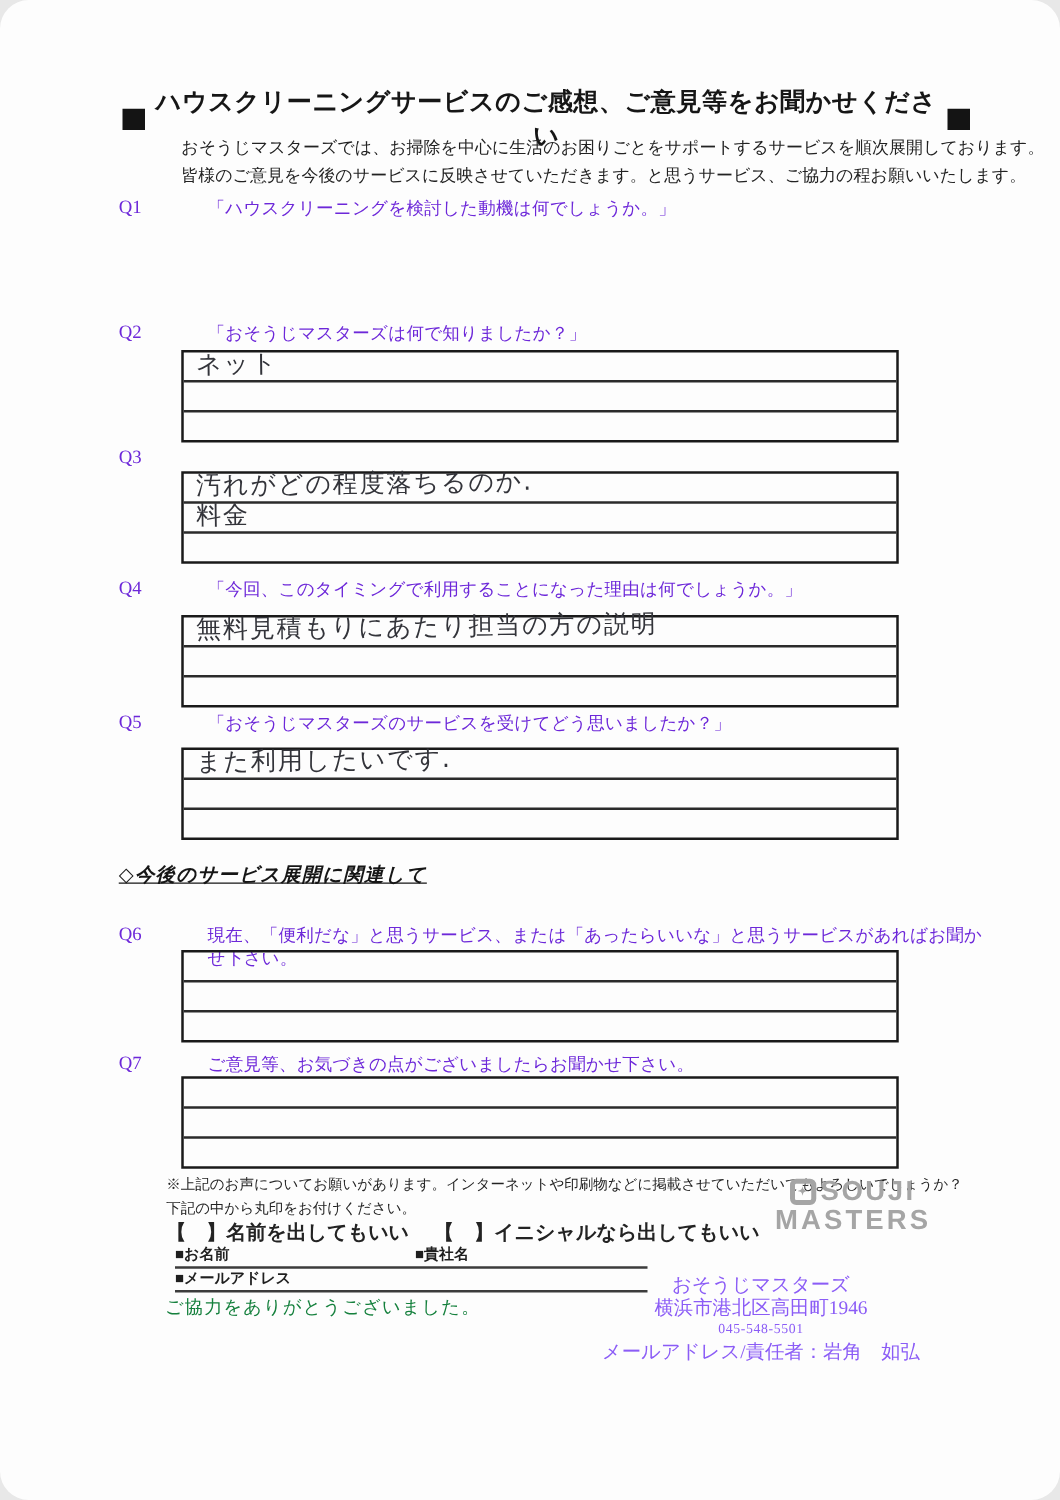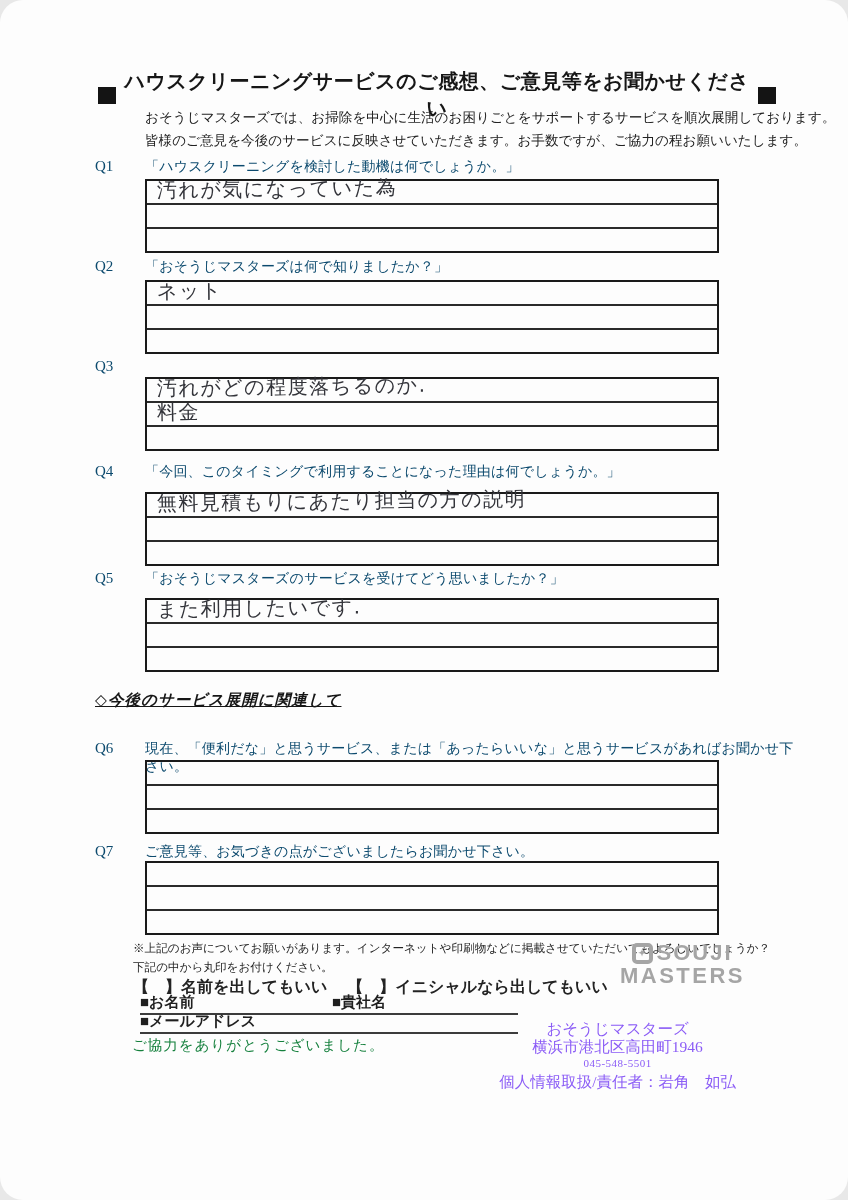--- a/index.html
+++ b/index.html
@@ -8,21 +8,21 @@
     font-family:"Liberation Serif","DejaVu Serif",serif;color:#1c1c1c;
     margin:0 auto;overflow:hidden;border-radius:23px;
   }
   
   .title-row{position:absolute;top:68px;left:98px;width:678px;display:flex;align-items:center;}
   .sq{width:18px;height:17px;background:#141414;flex:0 0 auto;}
   .title{flex:1;text-align:center;font-size:20px;font-weight:bold;letter-spacing:0.5px;color:#161616;}
   
   .intro{position:absolute;top:106px;left:145px;font-size:13.6px;line-height:23px;color:#222;}
   
-  .qrow{position:absolute;left:95px;display:flex;font-size:14px;color:#0c4a6e;width:700px;}
+  .qrow{position:absolute;left:95px;display:flex;font-size:14px;color:#6d28d9;width:700px;gap:21px;}
   .qnum{width:50px;font-size:15px;flex:0 0 auto;}
   .qtext{letter-spacing:0.2px;}
   .abox{position:absolute;left:145px;width:570px;border:2px solid #1a1a1a;}
   .arow{height:22px;border-top:2px solid #2b2b2b;position:relative;}
   .arow.first{border-top:none;}
   .hand{
     position:absolute;left:10px;top:-4px;white-space:nowrap;
     font-family:"DejaVu Sans",sans-serif;font-size:20px;color:#33343a;
     letter-spacing:1.5px;transform:rotate(-0.7deg);transform-origin:left bottom;
   }
@@ -30,21 +30,21 @@
   .section-heading{
     position:absolute;top:690px;left:95px;font-size:15.5px;font-weight:bold;
     font-style:italic;text-decoration:underline;letter-spacing:1px;color:#161616;text-align:center;
   }
   
   .consent{position:absolute;top:938px;left:133px;font-family:"Liberation Sans",sans-serif;
     font-size:11.6px;line-height:19px;color:#232323;}
   .consent-options{display:flex;gap:20px;font-weight:bold;margin-top:1px;font-size:16px;}
   
   .fields{position:absolute;top:996px;left:140px;width:378px;
-    font-family:"Liberation Sans",sans-serif;font-size:15px;font-weight:bold;color:#1f1f1f;}
+    font-family:"Liberation Sans",sans-serif;font-size:12px;font-weight:bold;color:#1f1f1f;}
   .frow{display:flex;border-bottom:2px solid #3c3c3c;height:16px;align-items:flex-end;padding-bottom:1px;}
   .flabel-name{width:192px;}
   
   .closing{position:absolute;top:1036px;left:132px;font-family:"Liberation Sans",sans-serif;
     font-size:14.5px;letter-spacing:1px;color:#15803d;}
   
   .logo{position:absolute;top:940px;left:610px;width:145px;text-align:center;color:#a5a5a5;}
   .logo-line1{display:flex;align-items:center;justify-content:center;gap:3px;
     font-family:"Liberation Sans",sans-serif;font-weight:800;font-size:22px;letter-spacing:2px;}
   .logo-o{width:13px;height:13px;border:4px solid #a5a5a5;border-radius:5px;
@@ -62,37 +62,26 @@
 <div class="paper">
 
   <div class="title-row">
     <span class="sq"></span>
     <span class="title">ハウスクリーニングサービスのご感想、ご意見等をお聞かせください</span>
     <span class="sq"></span>
   </div>
 
   <div class="intro">
     <div>おそうじマスターズでは、お掃除を中心に生活のお困りごとをサポートするサービスを順次展開しております。</div>
-    <div>皆様のご意見を今後のサービスに反映させていただきます。お手数ですが、ご協力の程お願いいたします。</div>
+    <div>皆様のご意見を今後のサービスに反映させていただきます。と思うサービス、ご協力の程お願いいたします。</div>
   </div>
 
   <div class="qrow" style="top:158px">
     <span class="qnum">Q1</span>
     <span class="qtext">「ハウスクリーニングを検討した動機は何でしょうか。」</span>
-  </div>
-  <div class="abox" style="top:179px">
-    <div class="arow first">
-        <span class="hand">汚れが気になっていた為</span>
-      </div>
-    <div class="arow">
-        <span class="hand"></span>
-      </div>
-    <div class="arow">
-        <span class="hand"></span>
-      </div>
   </div>
 
   <div class="qrow" style="top:258px">
     <span class="qnum">Q2</span>
     <span class="qtext">「おそうじマスターズは何で知りましたか？」</span>
   </div>
   <div class="abox" style="top:280px">
     <div class="arow first">
         <span class="hand">ネット</span>
       </div>
@@ -213,16 +202,16 @@
         </span>
       <span>SOUJI</span>
     </div>
     <div class="logo-line2">MASTERS</div>
   </div>
 
   <div class="contact">
     <div>おそうじマスターズ</div>
     <div>横浜市港北区高田町1946</div>
     <div class="phone">045-548-5501</div>
-    <div>個人情報取扱/責任者：岩角　如弘</div>
+    <div>メールアドレス/責任者：岩角　如弘</div>
   </div>
 
 </div>
 
 </body></html>

